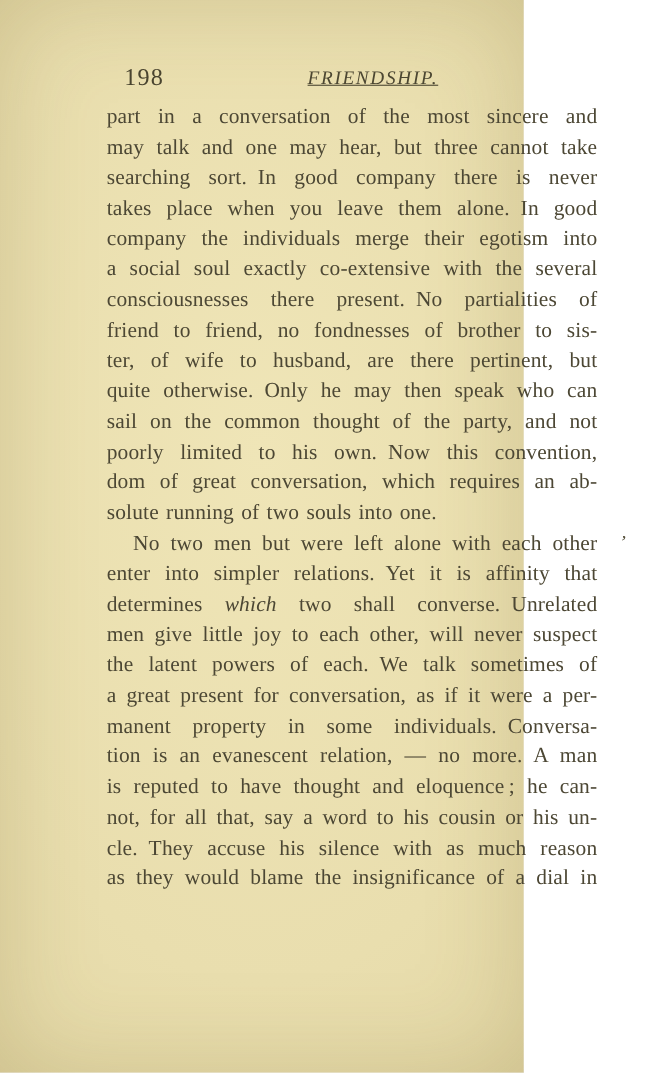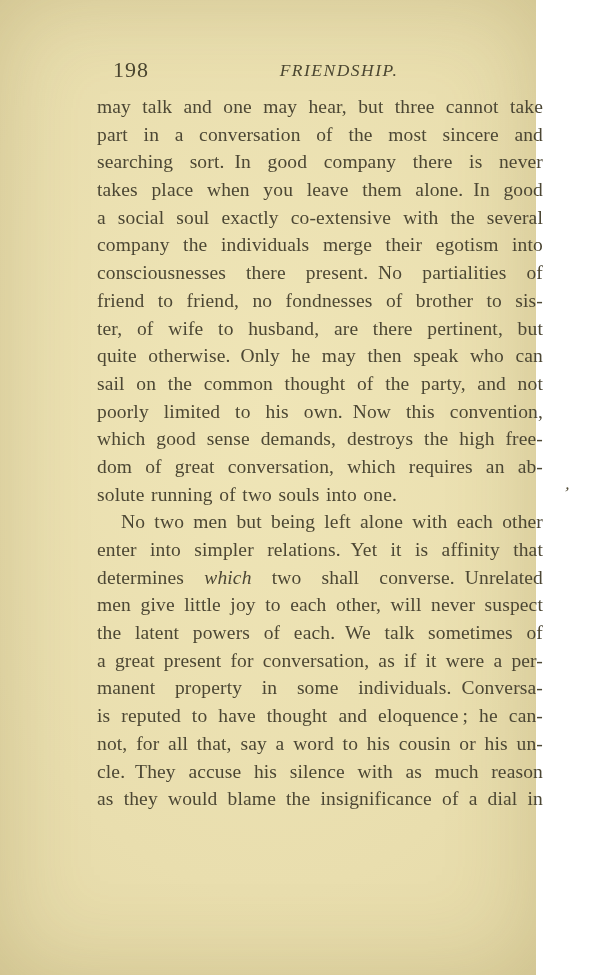--- a/index.html
+++ b/index.html
@@ -1,20 +1,20 @@
 <!DOCTYPE html>
 <html><head>
 <meta charset="utf-8">
 <style>
   html, body { margin: 0; padding: 0; }
   body { width: 600px; height: 975px; overflow: hidden; }
 
   .page {
     position: relative;
-    width: 536px;
+    width: 476px;
     height: 975px;
     background:
       radial-gradient(ellipse 130% 110% at 50% 42%,
         #efe5b7 0%, #e9deae 45%, #e3d7a5 75%, #dbcf9c 100%);
     box-shadow: inset 0 0 90px rgba(120, 98, 40, 0.22);
     font-family: "Liberation Serif", "DejaVu Serif", serif;
     color: #4e4937;
   }
 
   .running-header {
@@ -36,20 +36,21 @@
     position: absolute;
     left: 0;
     right: 0;
     top: 3px;
     text-align: center;
     transform: translateX(19px);
     font-style: italic;
     font-size: 17.5px;
     letter-spacing: 1.5px;
     color: #4c4732;
+    text-decoration: underline;
   }
 
   .body-text {
     position: absolute;
     top: 93px;
     left: 97px;
     width: 446px;
     font-size: 19.5px;
     letter-spacing: 0.15px;
     word-spacing: 1.5px;
@@ -85,45 +86,45 @@
 <div class="page">
 
   <div class="running-header">
     <span class="page-number">198</span>
     <span class="running-head">FRIENDSHIP.</span>
   </div>
 
   <div class="body-text">
 
     <div>
+      <div class="ln">part in a conversation of the most sincere and</div>
       <div class="ln">may talk and one may hear, but three cannot take</div>
-      <div class="ln">part in a conversation of the most sincere and</div>
       <div class="ln">searching sort. In good company there is never</div>
       <div class="ln">takes place when you leave them alone. In good</div>
+      <div class="ln">company the individuals merge their egotism into</div>
       <div class="ln">a social soul exactly co-extensive with the several</div>
-      <div class="ln">company the individuals merge their egotism into</div>
       <div class="ln">consciousnesses there present. No partialities of</div>
       <div class="ln">friend to friend, no fondnesses of brother to sis-</div>
       <div class="ln">ter, of wife to husband, are there pertinent, but</div>
       <div class="ln">quite otherwise. Only he may then speak who can</div>
       <div class="ln">sail on the common thought of the party, and not</div>
       <div class="ln">poorly limited to his own. Now this convention,</div>
-      <div class="ln">which good sense demands, destroys the high free-</div>
       <div class="ln">dom of great conversation, which requires an ab-</div>
       <div class="ln endline">solute running of two souls into one.</div>
     </div>
 
     <div>
-      <div class="ln indent">No two men but being left alone with each other</div>
+      <div class="ln indent">No two men but were left alone with each other</div>
       <div class="ln">enter into simpler relations. Yet it is affinity that</div>
       <div class="ln"><span>determines </span><span class="italic">which</span><span> two shall converse. Unrelated</span></div>
       <div class="ln">men give little joy to each other, will never suspect</div>
       <div class="ln">the latent powers of each. We talk sometimes of</div>
       <div class="ln">a great present for conversation, as if it were a per-</div>
       <div class="ln">manent property in some individuals. Conversa-</div>
+      <div class="ln">tion is an evanescent relation, — no more. A man</div>
       <div class="ln">is reputed to have thought and eloquence ; he can-</div>
       <div class="ln">not, for all that, say a word to his cousin or his un-</div>
       <div class="ln">cle. They accuse his silence with as much reason</div>
       <div class="ln">as they would blame the insignificance of a dial in</div>
     </div>
 
   </div>
 
   <span class="margin-speck">,</span>
 

